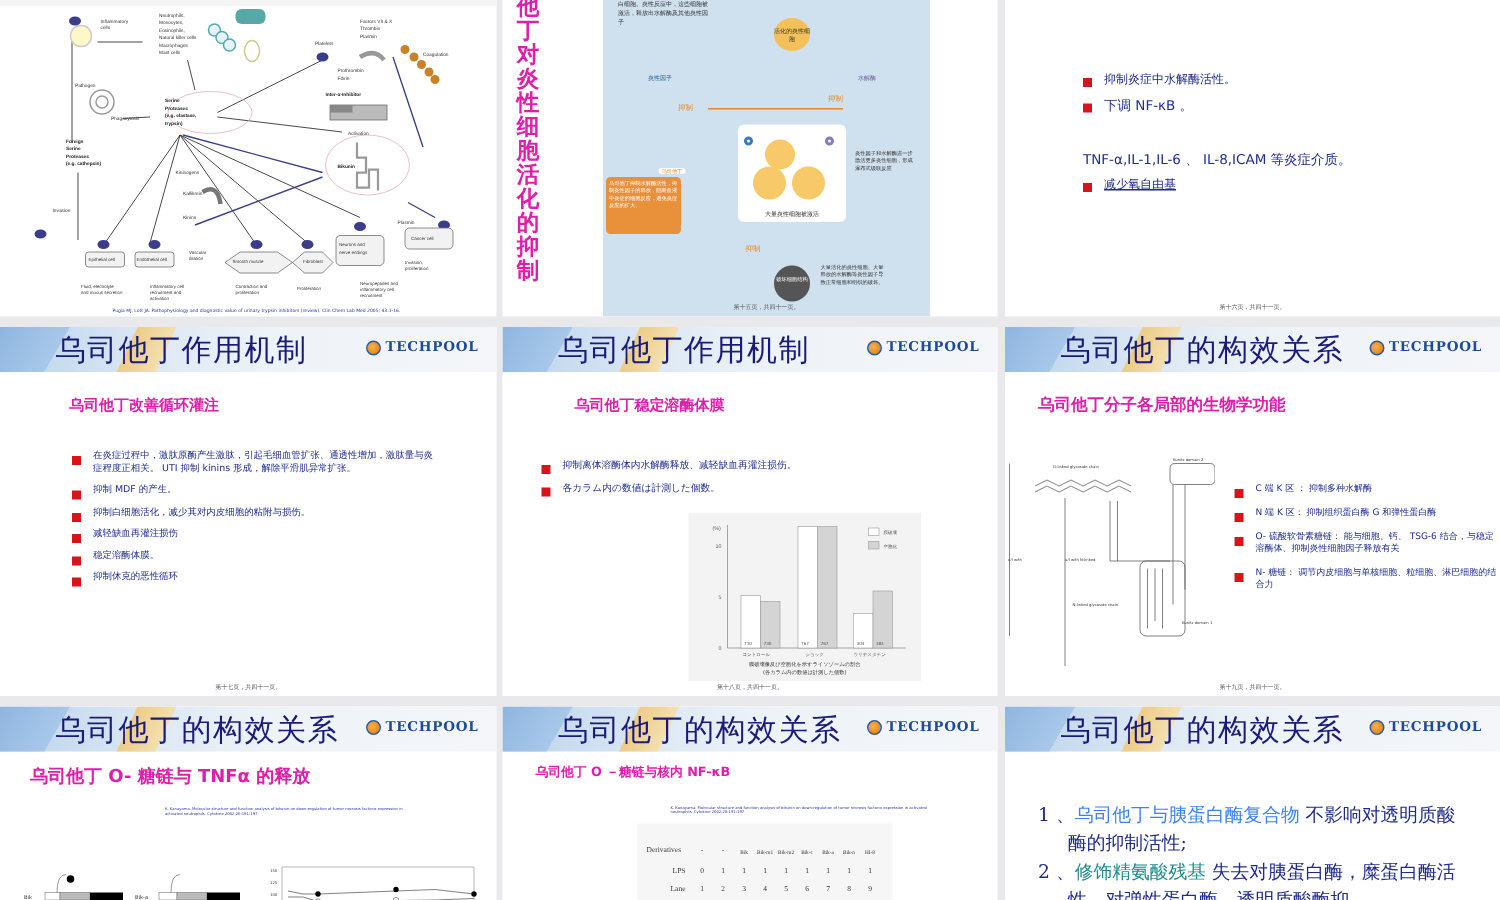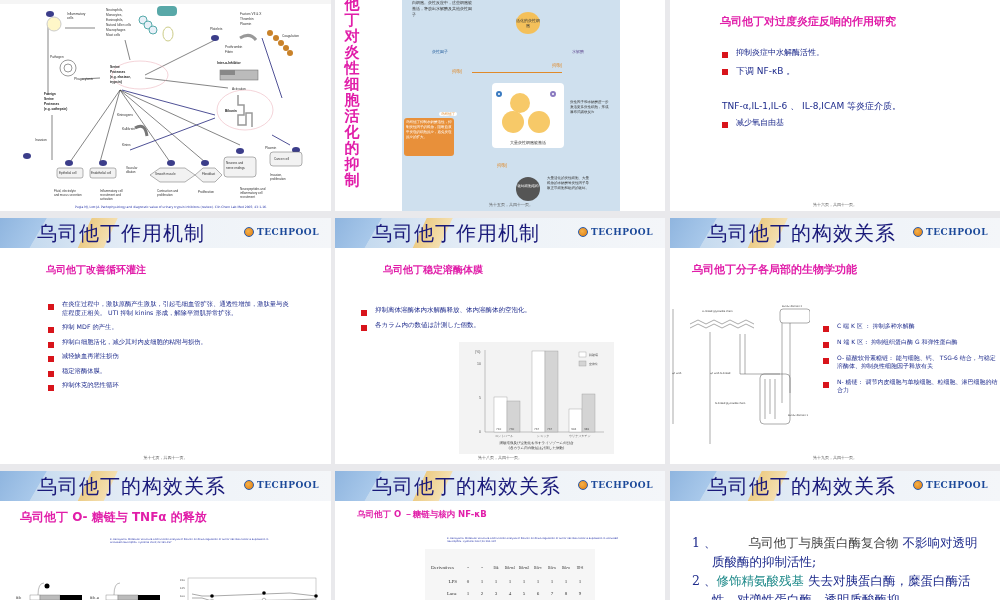--- a/index.html
+++ b/index.html
@@ -186,27 +186,26 @@
     <div style="position:absolute;left:37px;top:112px;font-size:3.5px;color:#e08a2a;background:#fff;border-radius:4px;padding:0 2px;">乌司他丁</div>
     <div style="position:absolute;left:168px;top:100px;width:40px;font-size:3.5px;line-height:5px;color:#333;">炎性因子和水解酶进一步激活更多炎性细胞，形成瀑布式级联反应</div>
     <div style="position:absolute;left:95px;top:162px;font-size:5px;color:#e08a2a;">抑制</div>
     <div style="position:absolute;left:114px;top:177px;width:24px;height:24px;border-radius:50%;background:#555;color:#fff;font-size:3.5px;text-align:center;padding-top:7px;">破坏细胞结构</div>
     <div style="position:absolute;left:145px;top:176px;width:45px;font-size:3.5px;line-height:5px;color:#333;">大量活化的炎性细胞、大量释放的水解酶等炎性因子导致正常细胞和组织的破坏。</div>
     <div class="pgnum">第十五页，共四十一页。</div>
   </div>
 </div>
 
 <div class="slide" style="left:670px;top:0;width:330px;height:211px;">
-  <div class="sub" style="left:50px;top:14px;font-size:11px;">乌司他丁对过度炎症反响的作用研究</div>
   <ul class="blist" style="left:52px;top:48px;width:270px;font-size:8px;">
     <li>抑制炎症中水解酶活性。</li>
     <li style="font-size:9px;">下调 NF-κB 。</li>
   </ul>
   <div style="position:absolute;left:52px;top:100px;font-size:9px;color:#1e2b8c;white-space:nowrap;">TNF-α,IL-1,IL-6 、 IL-8,ICAM 等炎症介质。</div>
-  <ul class="blist" style="left:52px;top:118px;font-size:8px;">
+  <ul class="blist" style="left:52px;top:118px;font-size:8px;text-decoration:underline;">
     <li>减少氧自由基</li>
   </ul>
   <div class="pgnum">第十六页，共四十一页。</div>
 </div>
 
 <div class="slide" style="left:0;top:218px;width:331px;height:246px;">
   <div class="hdr">
       <div class="swoosh1"></div>
       <div class="swoosh2"></div>
     <div class="hdr-title">乌司他丁作用机制</div>
@@ -232,21 +231,21 @@
       <div class="swoosh1"></div>
       <div class="swoosh2"></div>
     <div class="hdr-title">乌司他丁作用机制</div>
     <div class="logo">
         <span class="mark"></span>
         <span>TECHPOOL</span>
       </div>
   </div>
   <div class="sub" style="left:48px;top:45px;font-size:10px;">乌司他丁稳定溶酶体膜</div>
   <ul class="blist" style="left:26px;top:88px;width:290px;font-size:6.5px;">
-    <li>抑制离体溶酶体内水解酶释放、体内溶酶体的空泡化。</li>
+    <li>抑制离体溶酶体内水解酶释放、减轻缺血再灌注损伤。</li>
     <li>各カラム内の数値は計測した個数。</li>
   </ul>
   <div style="position:absolute;left:124px;top:124px;width:155px;height:112px;background:#f3f3f3;">
     <svg width="155" height="112" viewBox="0 0 155 112">
       <line x1="26" y1="8" x2="26" y2="90" stroke="#888" stroke-width=".5"></line>
       <line x1="26" y1="90" x2="145" y2="90" stroke="#888" stroke-width=".5"></line>
       <text x="16" y="11" font-size="3.5" fill="#555" font-family="Liberation Sans, sans-serif">(%)</text>
       <text x="18" y="23" font-size="3.5" fill="#555" font-family="Liberation Sans, sans-serif">10</text>
       <text x="20" y="57" font-size="3.5" fill="#555" font-family="Liberation Sans, sans-serif">5</text>
       <text x="20" y="91" font-size="3.5" fill="#555" font-family="Liberation Sans, sans-serif">0</text>
@@ -414,19 +413,19 @@
       <div class="swoosh1"></div>
       <div class="swoosh2"></div>
     <div class="hdr-title">乌司他丁的构效关系</div>
     <div class="logo">
         <span class="mark"></span>
         <span>TECHPOOL</span>
       </div>
   </div>
   <div style="position:absolute;left:22px;top:62px;width:290px;font-size:12.5px;line-height:19px;color:#1e2b8c;font-family:'DejaVu Serif',serif;">
     <div style="padding-left:20px;text-indent:-20px;">
-      <span>1 、</span><span style="color:#404040;margin-left:32px;">乌司他丁与胰蛋白酶复合物</span><span> 不影响对透明质酸酶的抑制活性;</span>
+      <span>1 、</span><span style="color:#3b82f6;">乌司他丁与胰蛋白酶复合物</span><span> 不影响对透明质酸酶的抑制活性;</span>
     </div>
     <div style="padding-left:20px;text-indent:-20px;">
       <span>2 、</span><span style="color:#1f8a8a;">修饰精氨酸残基</span><span> 失去对胰蛋白酶，糜蛋白酶活性、对弹性蛋白酶、透明质酸酶抑</span>
     </div>
   </div>
 </div>
 
 </body></html>

